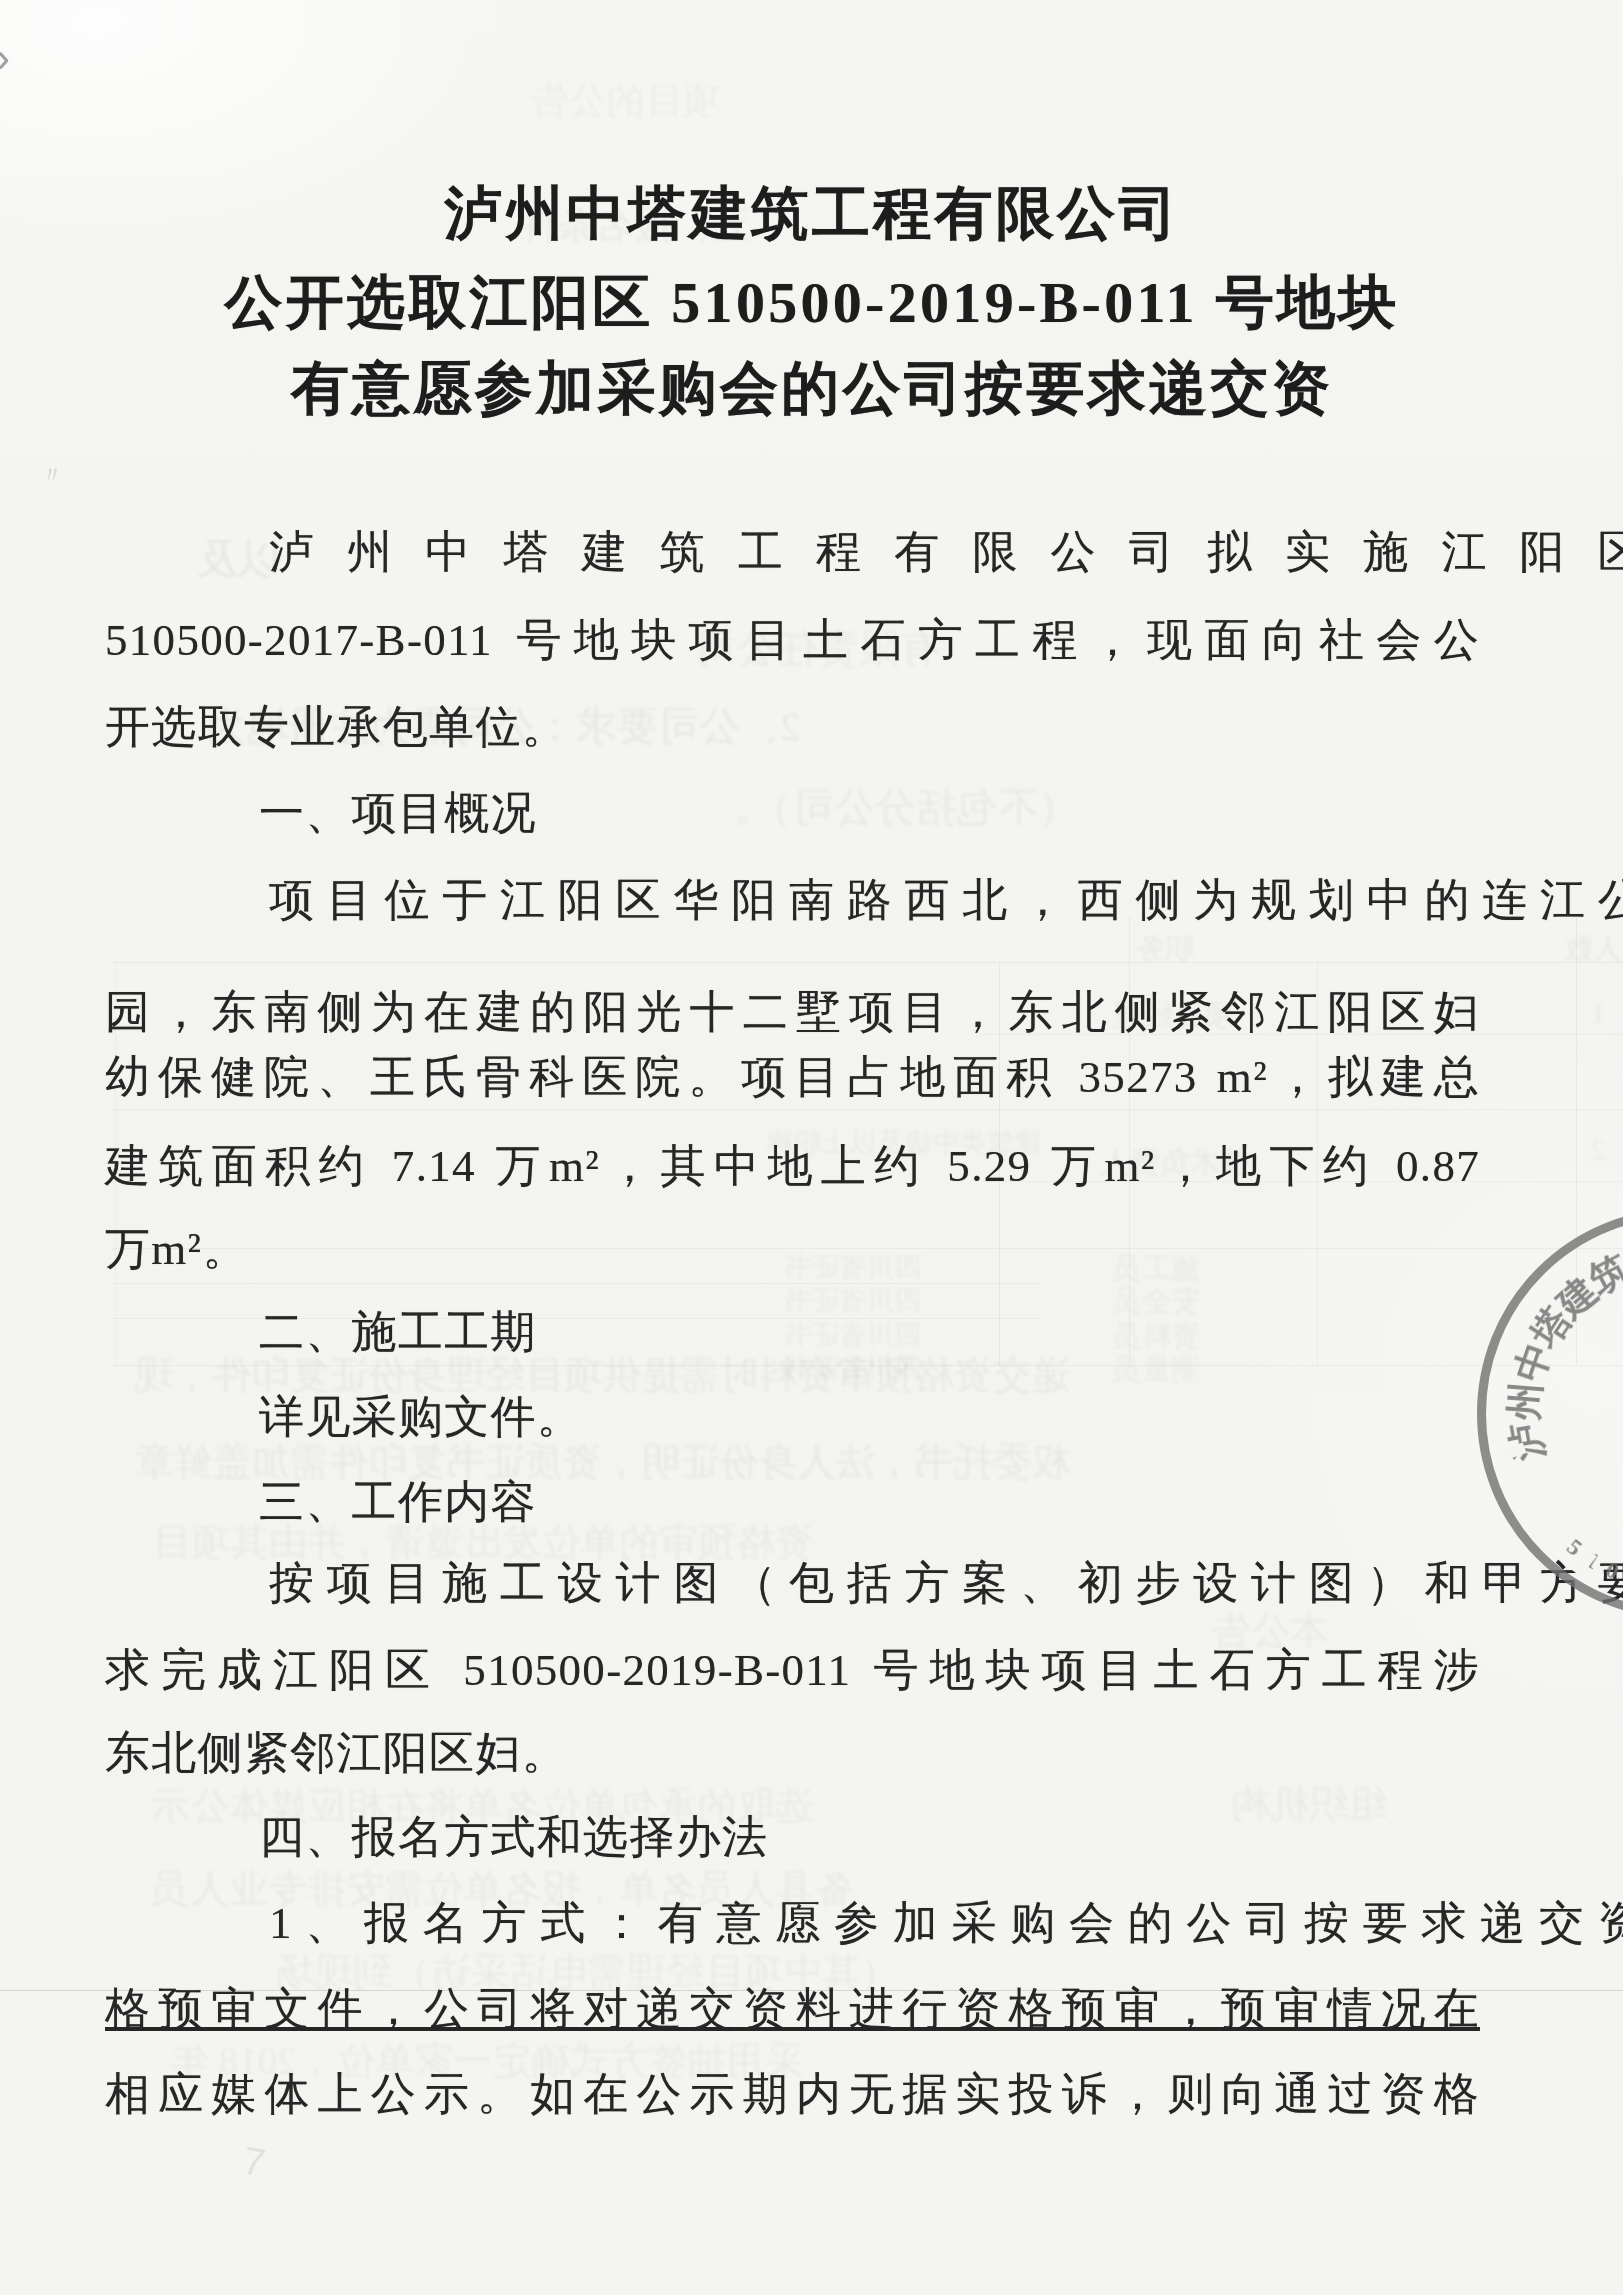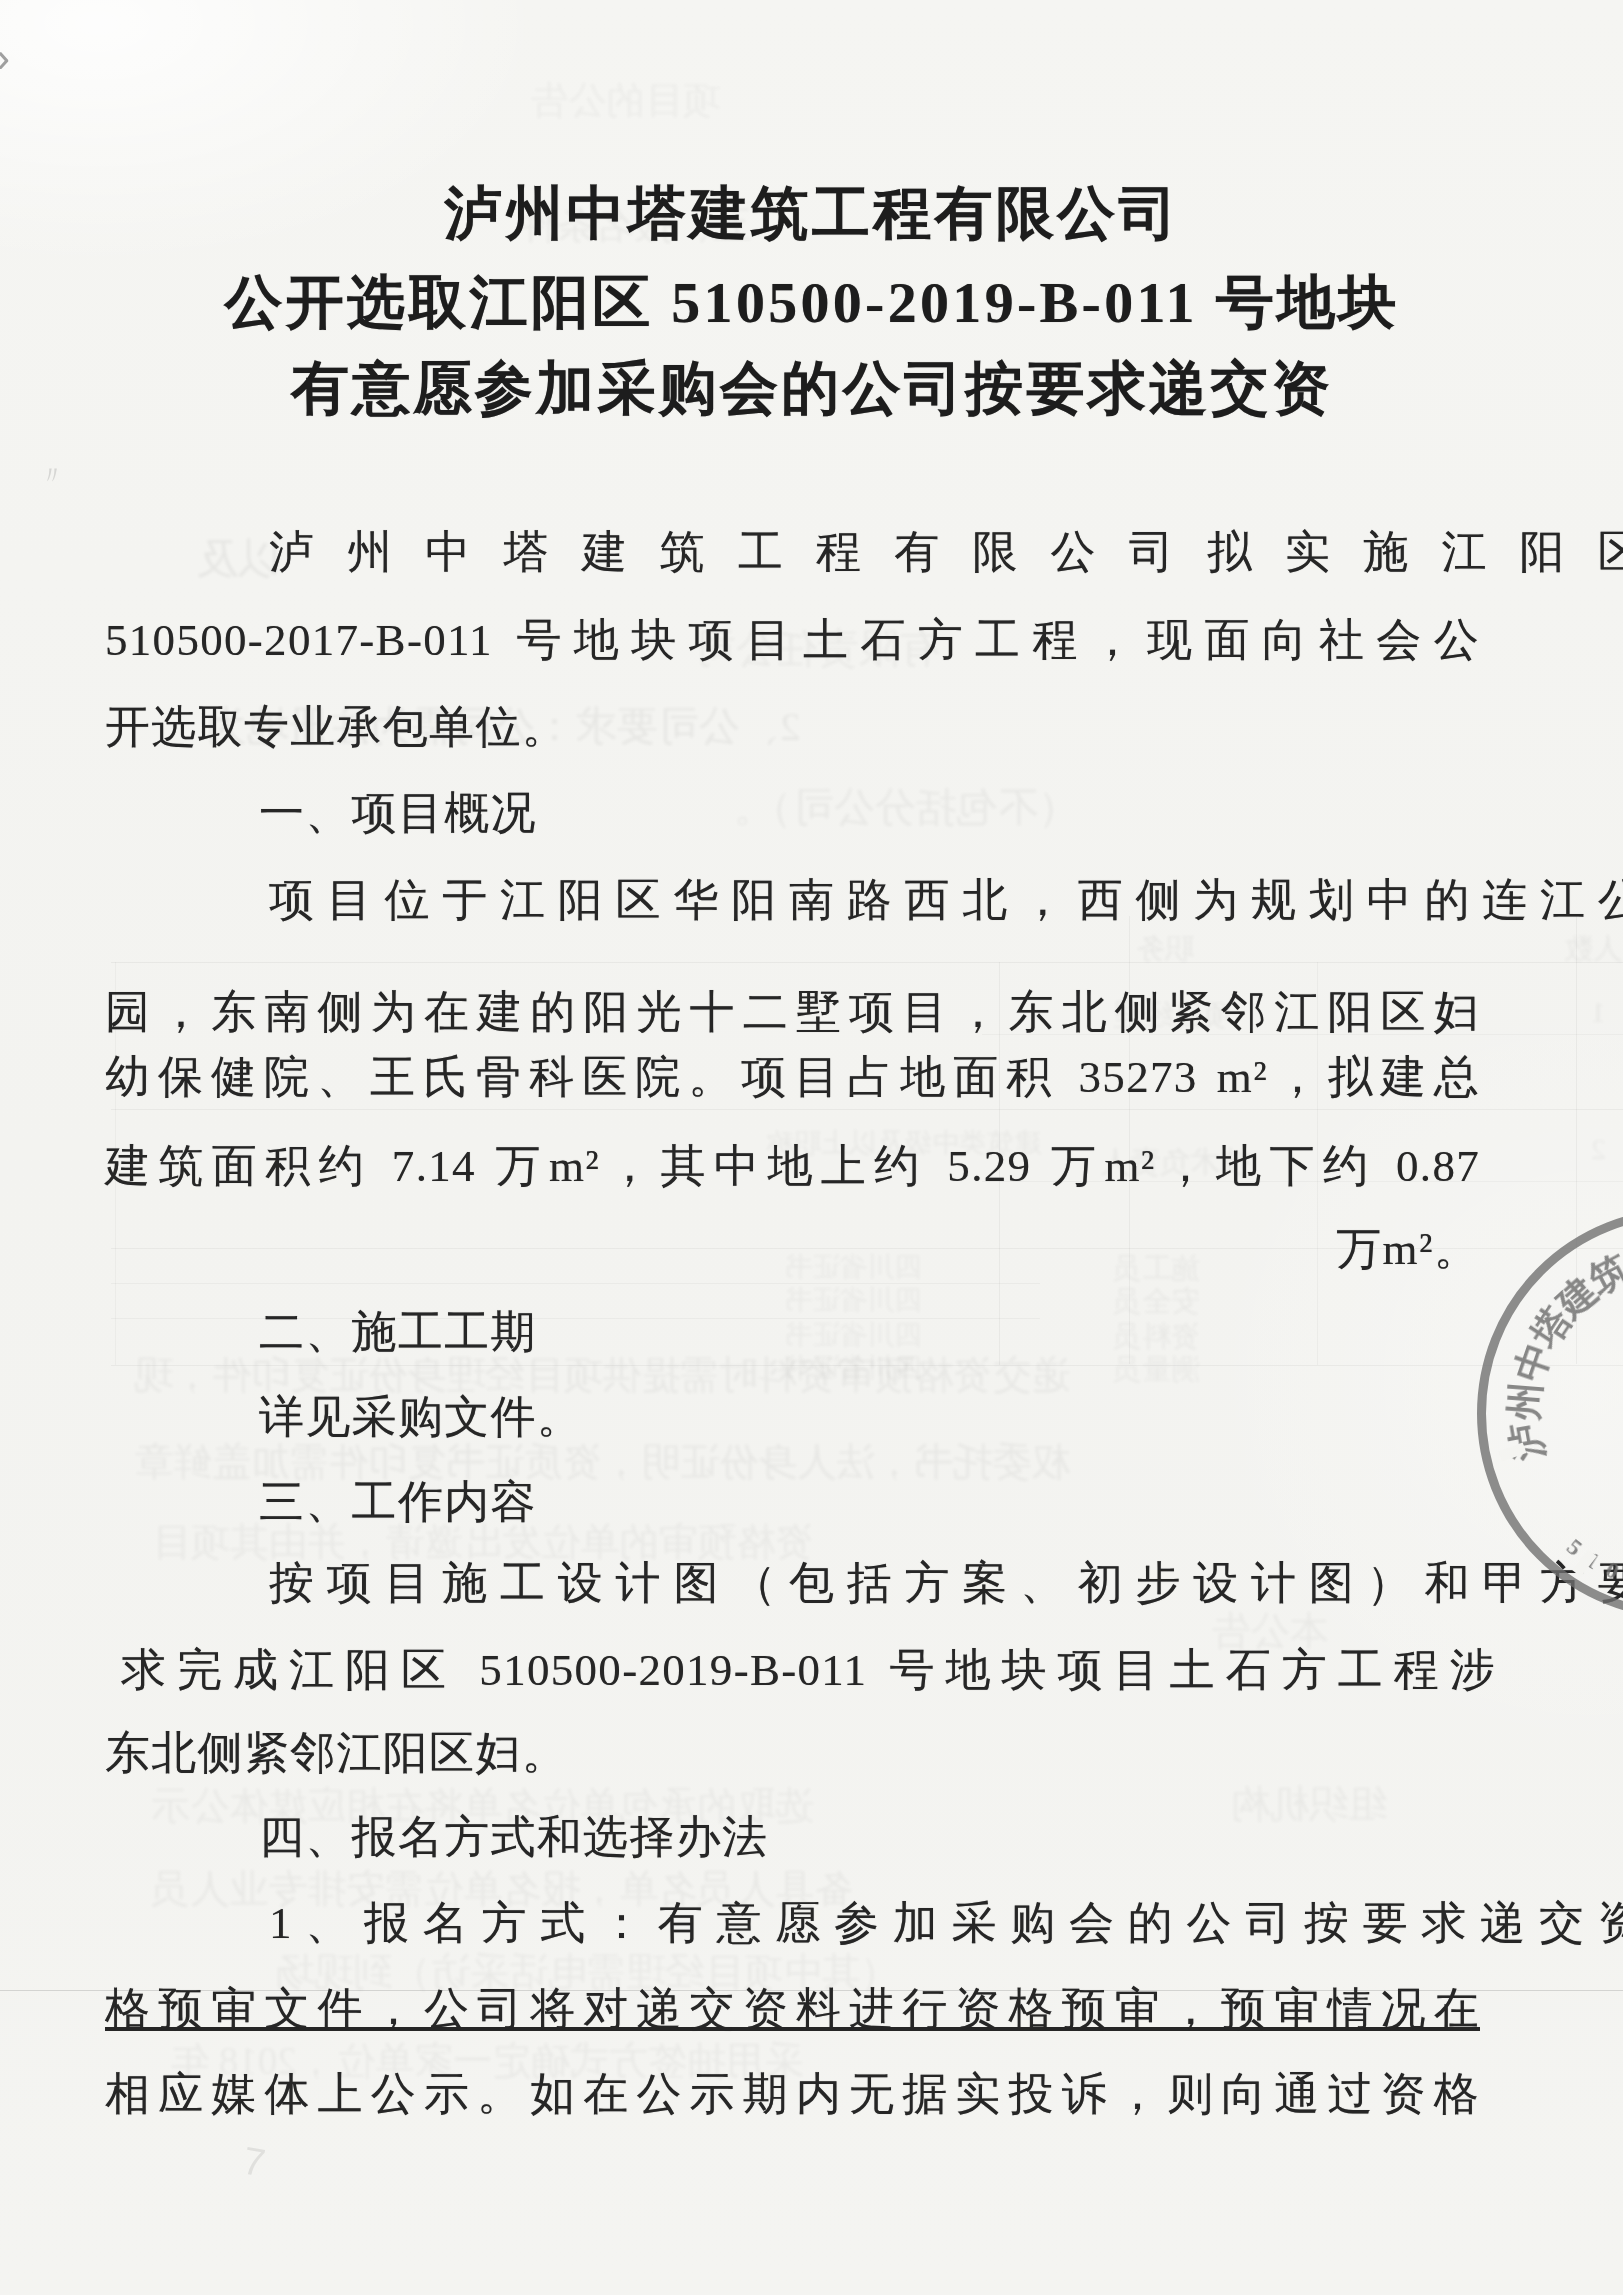--- a/index.html
+++ b/index.html
@@ -71,26 +71,26 @@
 
   <div id="body-lines">
       <div class="bline stretch" style="top: 524px; padding-left: 164px;">泸州中塔建筑工程有限公司拟实施江阳区</div>
       <div class="bline stretch" style="top: 612px;">510500-2017-B-011 号地块项目土石方工程，现面向社会公</div>
       <div class="bline" style="top: 699px;">开选取专业承包单位。</div>
       <div class="bline" style="top: 785px; padding-left: 154px;">一、项目概况</div>
       <div class="bline stretch" style="top: 872px; padding-left: 164px;">项目位于江阳区华阳南路西北，西侧为规划中的连江公</div>
       <div class="bline stretch" style="top: 960px; margin-top: 24px;">园，东南侧为在建的阳光十二墅项目，东北侧紧邻江阳区妇</div>
       <div class="bline stretch" style="top: 1049px;">幼保健院、王氏骨科医院。项目占地面积 35273 m²，拟建总</div>
       <div class="bline stretch" style="top: 1138px;">建筑面积约 7.14 万m²，其中地上约 5.29 万m²，地下约 0.87</div>
-      <div class="bline" style="top: 1221px; text-align: right;">万m²。</div>
+      <div class="bline" style="top: 1221px;">万m²。</div>
       <div class="bline" style="top: 1304px; padding-left: 154px;">二、施工工期</div>
       <div class="bline" style="top: 1389px; padding-left: 154px;">详见采购文件。</div>
       <div class="bline" style="top: 1474px; padding-left: 154px;">三、工作内容</div>
       <div class="bline stretch" style="top: 1555px; padding-left: 164px;">按项目施工设计图（包括方案、初步设计图）和甲方要</div>
-      <div class="bline stretch" style="top: 1642px; margin-left: 16px;">求完成江阳区 510500-2019-B-011 号地块项目土石方工程涉</div>
+      <div class="bline stretch" style="top: 1642px;">求完成江阳区 510500-2019-B-011 号地块项目土石方工程涉</div>
       <div class="bline" style="top: 1725px;">东北侧紧邻江阳区妇。</div>
       <div class="bline" style="top: 1809px; padding-left: 154px;">四、报名方式和选择办法</div>
       <div class="bline stretch" style="top: 1895px; padding-left: 164px;">1、报名方式：有意愿参加采购会的公司按要求递交资</div>
       <div class="bline stretch" style="top: 1981px; text-decoration: underline;">格预审文件，公司将对递交资料进行资格预审，预审情况在</div>
       <div class="bline stretch" style="top: 2066px;">相应媒体上公示。如在公示期内无据实投诉，则向通过资格</div>
     </div>
 
   <div id="bleed-layer">
       <div class="bleed" style="left: 530px; top: 75px; font-size: 38px; opacity: 0.045;">项目的公告</div>
       <div class="bleed" style="left: 517px; top: 198px; font-size: 39px; opacity: 0.055;">五、报名条件</div>

